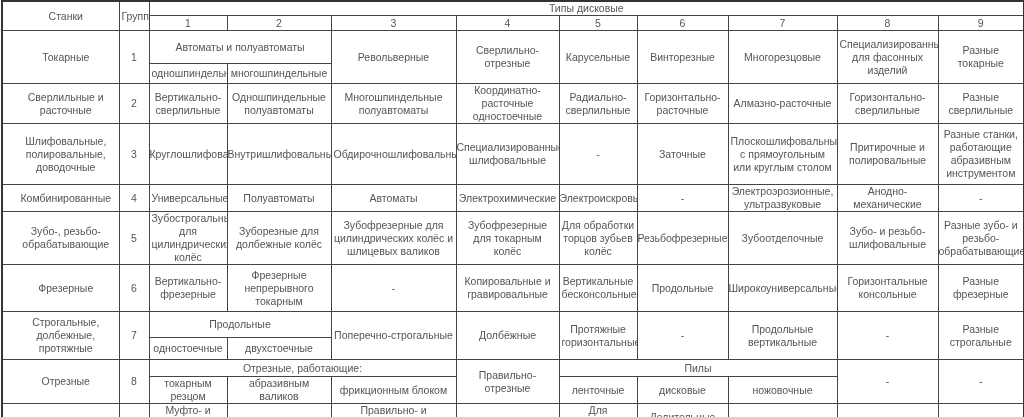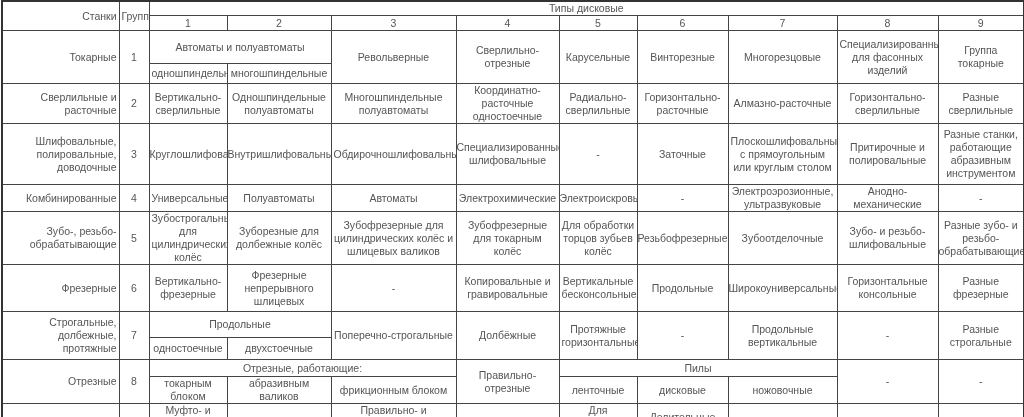--- a/index.html
+++ b/index.html
@@ -14,21 +14,21 @@
     color: #555555;
   }
   table.grid td {
     border: 1px solid #444444;
     text-align: center;
     vertical-align: middle;
     padding: 0 2px;
     line-height: 13px;
     overflow: hidden;
   }
-  table.grid td.left { text-align: right; padding-left: 12px; }
+  table.grid td.left { text-align: center; padding-left: 12px; }
   table.grid { border: 2px solid #333; }
 </style>
 </head>
 <body>
 
 <table class="grid">
   <colgroup>
     <col style="width:117px">
       <col style="width:30px">
       <col style="width:78px">
@@ -63,21 +63,21 @@
   <tr style="height:33px">
     <td class="left" rowspan="2">Токарные</td>
     <td rowspan="2">1</td>
     <td colspan="2">Автоматы и полуавтоматы</td>
     <td rowspan="2">Револьверные</td>
     <td rowspan="2">Сверлильно-отрезные</td>
     <td rowspan="2">Карусельные</td>
     <td rowspan="2">Винторезные</td>
     <td rowspan="2">Многорезцовые</td>
     <td rowspan="2">Специализированные для фасонных изделий</td>
-    <td rowspan="2">Группа токарные</td>
+    <td rowspan="2">Разные токарные</td>
   </tr>
   <tr style="height:20px">
     <td>одношпиндельные</td>
     <td>многошпиндельные</td>
   </tr>
 
   <tr style="height:39px">
     <td class="left">Сверлильные и расточные</td>
     <td>2</td>
     <td>Вертикально-сверлильные</td>
@@ -130,21 +130,21 @@
     <td style="padding:0">Резьбофрезерные</td>
     <td>Зубоотделочные</td>
     <td>Зубо- и резьбо-шлифовальные</td>
     <td style="padding:0">Разные зубо- и резьбо-обрабатывающие</td>
   </tr>
 
   <tr style="height:47px">
     <td class="left">Фрезерные</td>
     <td>6</td>
     <td>Вертикально-фрезерные</td>
-    <td>Фрезерные непрерывного шлицевых</td>
+    <td>Фрезерные непрерывного токарным</td>
     <td>-</td>
     <td>Копировальные и гравировальные</td>
     <td>Вертикальные бесконсольные</td>
     <td>Продольные</td>
     <td style="padding:0">Широкоуниверсальные</td>
     <td>Горизонтальные консольные</td>
     <td>Разные фрезерные</td>
   </tr>
 
   <tr style="height:26px">
@@ -167,21 +167,21 @@
   <tr style="height:17px">
     <td class="left" rowspan="2">Отрезные</td>
     <td rowspan="2">8</td>
     <td colspan="3">Отрезные, работающие:</td>
     <td rowspan="2">Правильно-отрезные</td>
     <td colspan="3">Пилы</td>
     <td rowspan="2">-</td>
     <td rowspan="2">-</td>
   </tr>
   <tr style="height:17px">
-    <td>токарным блоком</td>
+    <td>токарным резцом</td>
     <td>абразивным валиков</td>
     <td>фрикционным блоком</td>
     <td>ленточные</td>
     <td>дисковые</td>
     <td>ножовочные</td>
   </tr>
 
   <tr style="height:31px">
     <td class="left">Разные</td>
     <td>9</td>

